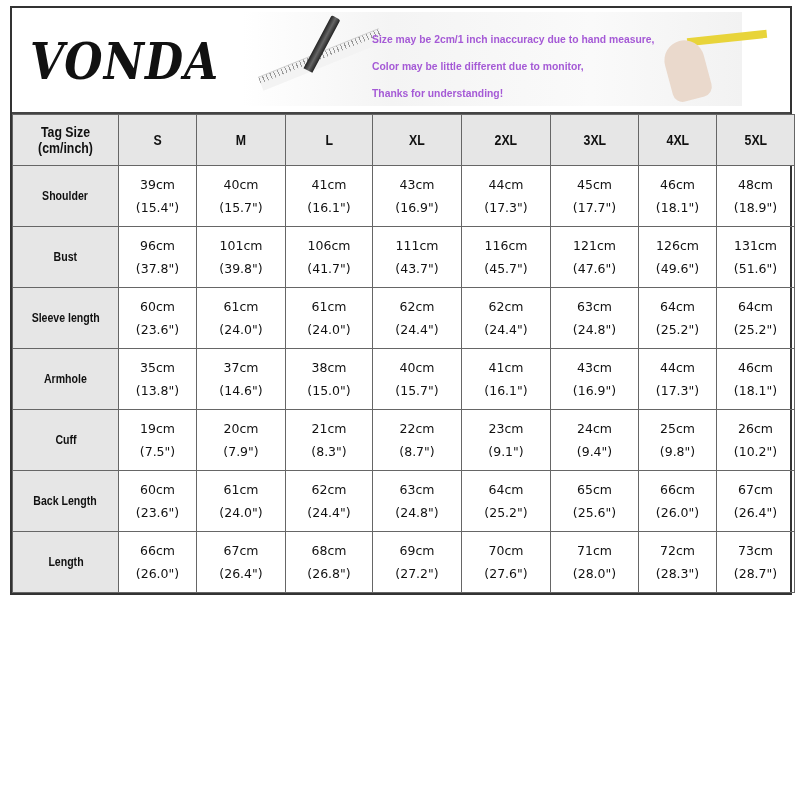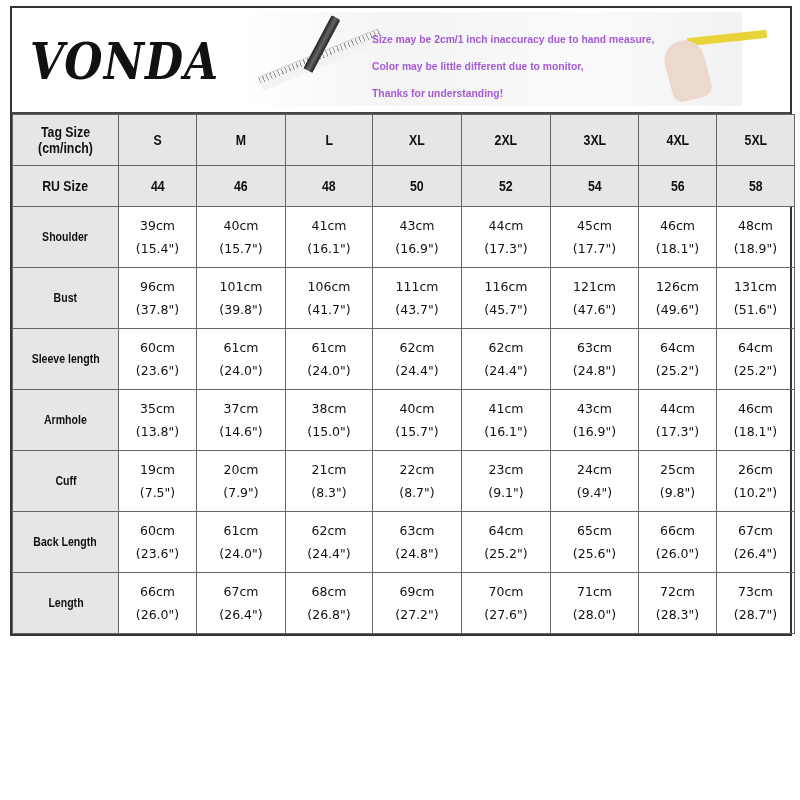--- a/index.html
+++ b/index.html
@@ -60,31 +60,20 @@
           <td class="label"><span class="cond">Tag Size (cm/inch)</span></td>
           <td><span class="cond">S</span></td>
           <td><span class="cond">M</span></td>
           <td><span class="cond">L</span></td>
           <td><span class="cond">XL</span></td>
           <td><span class="cond">2XL</span></td>
           <td><span class="cond">3XL</span></td>
           <td><span class="cond">4XL</span></td>
           <td><span class="cond">5XL</span></td>
         </tr>
-        <tr class="size">
-          <td class="label"><span class="cond">RU Size</span></td>
-          <td><span class="cond">44</span></td>
-          <td><span class="cond">46</span></td>
-          <td><span class="cond">48</span></td>
-          <td><span class="cond">50</span></td>
-          <td><span class="cond">52</span></td>
-          <td><span class="cond">54</span></td>
-          <td><span class="cond">56</span></td>
-          <td><span class="cond">58</span></td>
-        </tr>
       </tbody>
     <tbody id="measure-body">
         <tr class="meas">
           <td class="label"><span class="cond">Shoulder</span></td>
           <td>
             <span class="cm">39cm</span>
             <span class="in">(15.4")</span>
           </td>
           <td>
             <span class="cm">40cm</span>

